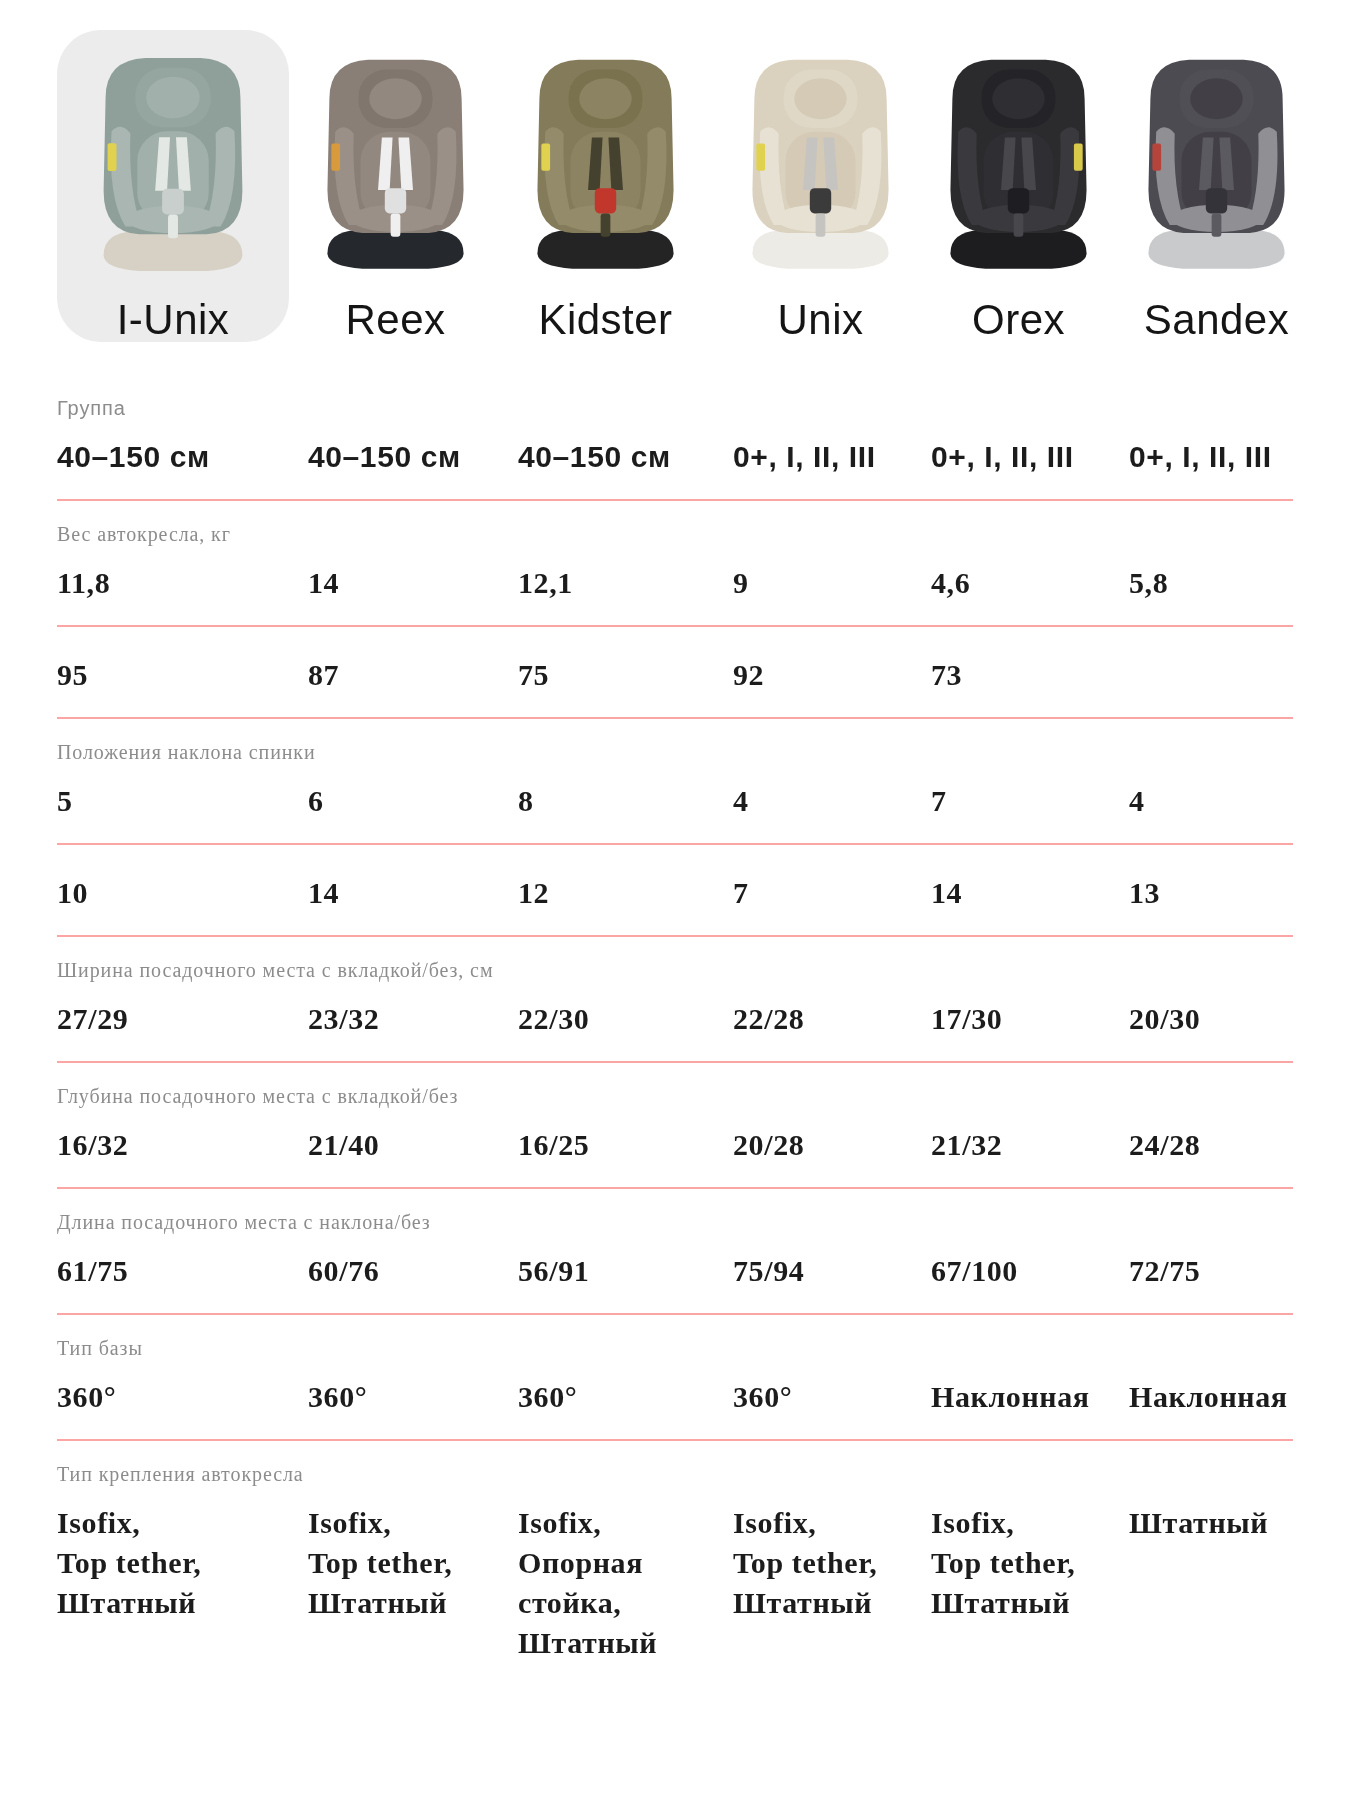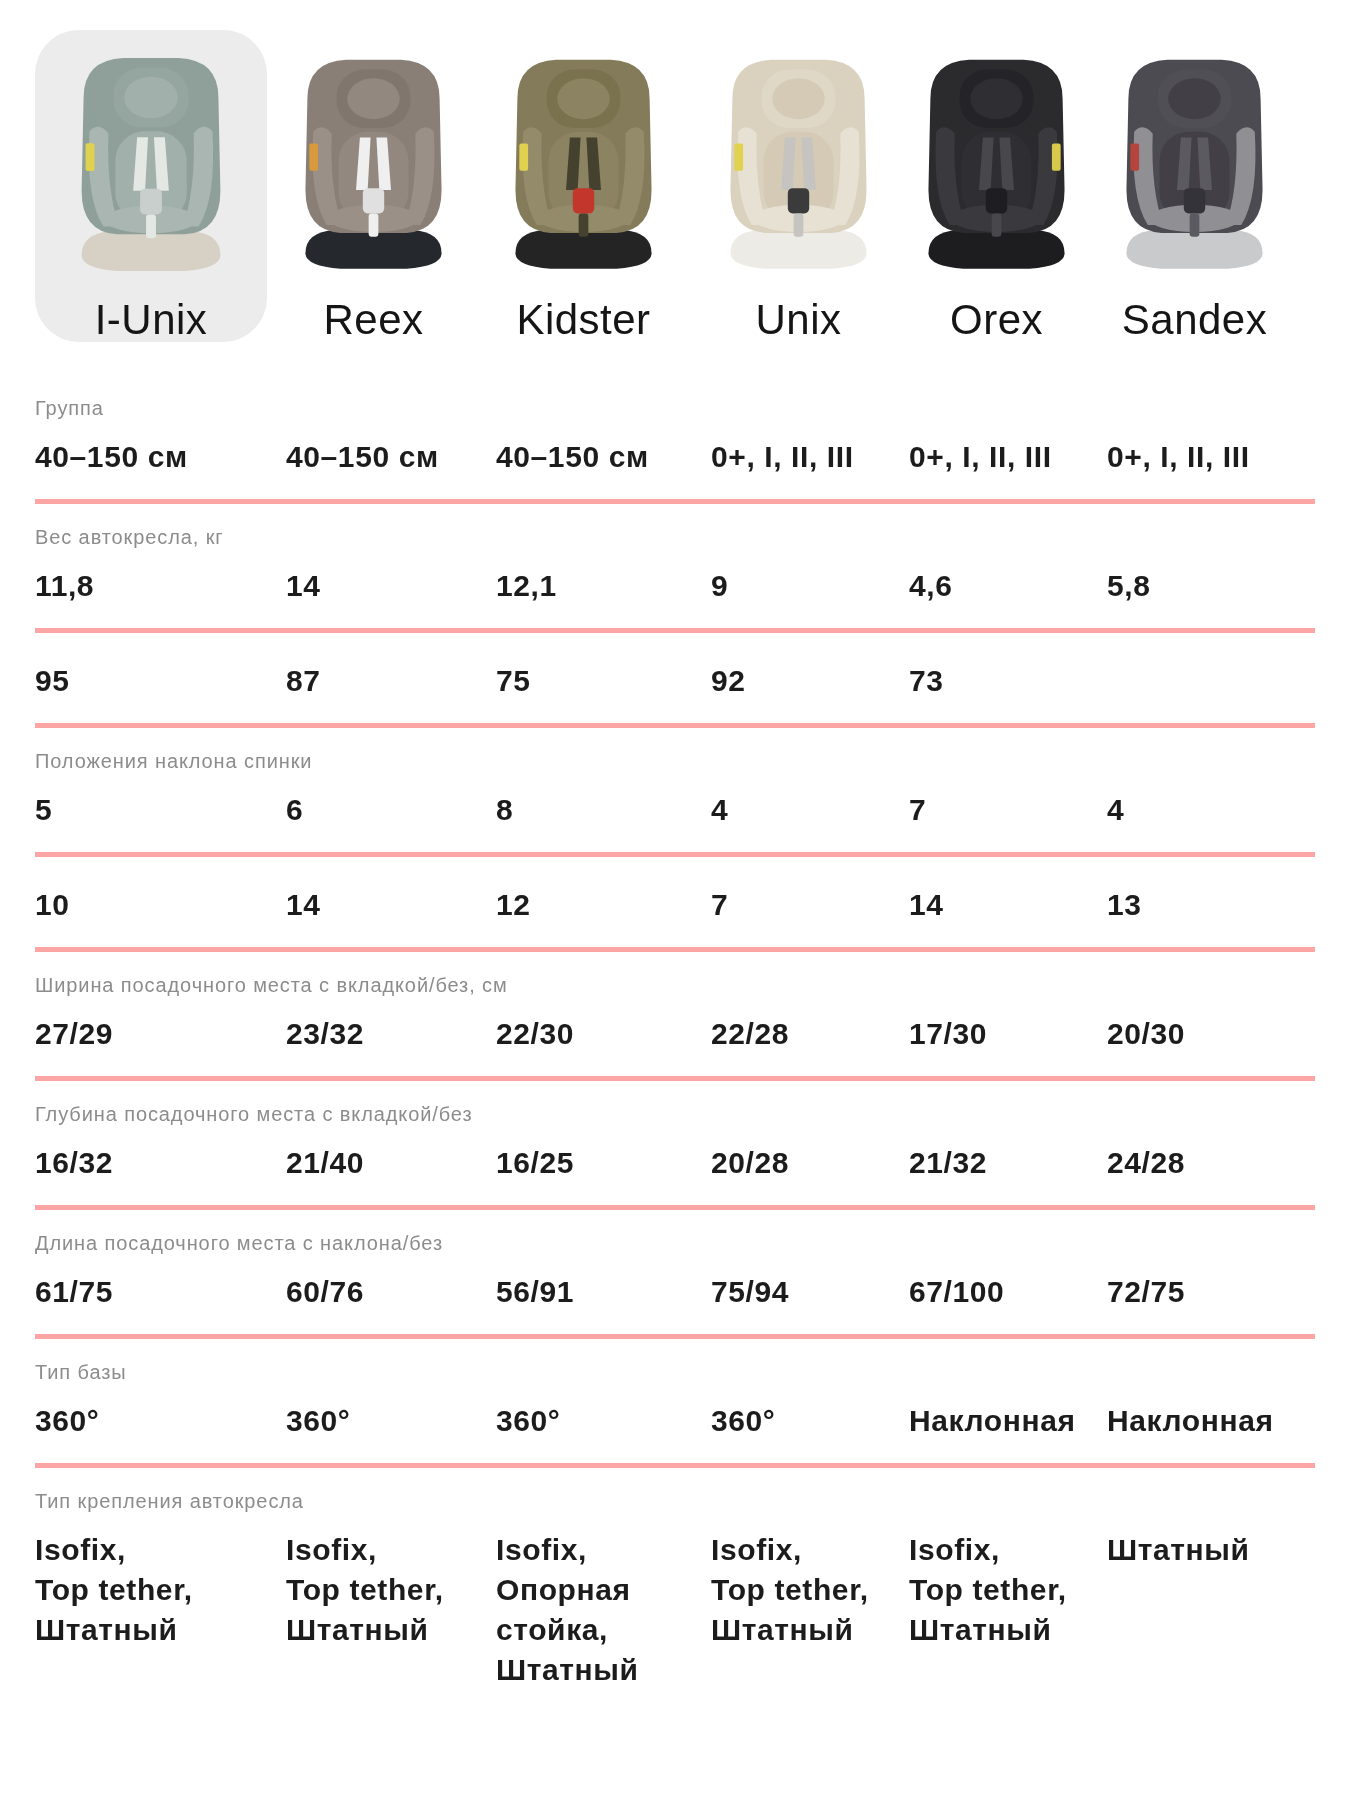--- a/index.html
+++ b/index.html
@@ -1,21 +1,21 @@
 <!DOCTYPE html>
 <html><head>
 <meta charset="utf-8">
 <style>
   html,body{margin:0;padding:0;background:#ffffff;}
   body{
     width:1350px;height:1800px;overflow:hidden;
     font-family:"Liberation Sans",sans-serif;
     color:#1c1c1c;
   }
-  .page{padding:0 35px;}
+  .page{padding:0 57px;}
 
   
   .header-row{
     margin-top:30px;
     display:grid;
     grid-template-columns:251px 210px 215px 198px 198px 192px;
     align-items:start;
     height:330px;
   }
   .product-cell{width:175px;}
@@ -27,21 +27,21 @@
   .seat{width:180px;height:230px;display:block;}
   .product-name{
     margin-top:24px;text-align:center;
     font-size:42px;line-height:44px;font-weight:500;color:#151515;
     letter-spacing:0.5px;
   }
 
   
   .specs{margin-top:15px;}
   .spec-row{padding:16px 0 22px;}
-  .spec-row + .spec-row{border-top:5px solid #fca5a5;}
+  .spec-row + .spec-row{border-top:2px solid #fca5a5;font-family:Liberation Serif, serif;}
   .spec-label{
     font-size:20px;line-height:34px;color:#8C8C8C;
     letter-spacing:0.9px;
   }
   .spec-values{
     margin-top:12px;
     display:grid;
     grid-template-columns:251px 210px 215px 198px 198px 192px;
   }
   .spec-value{

